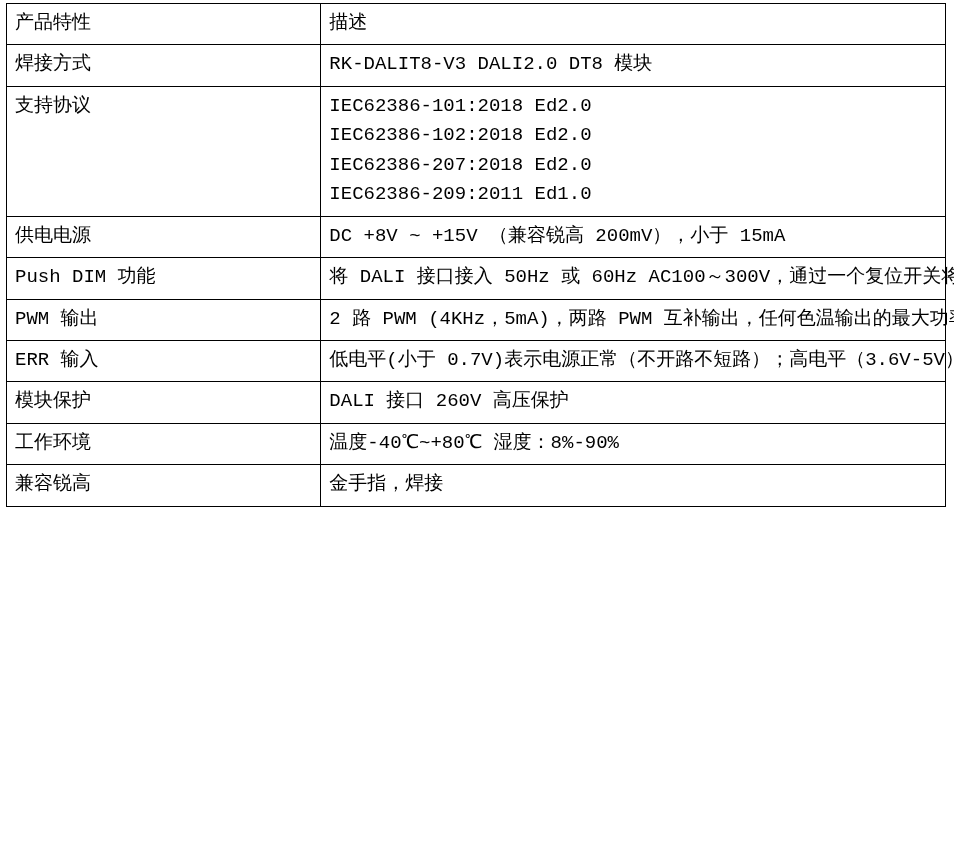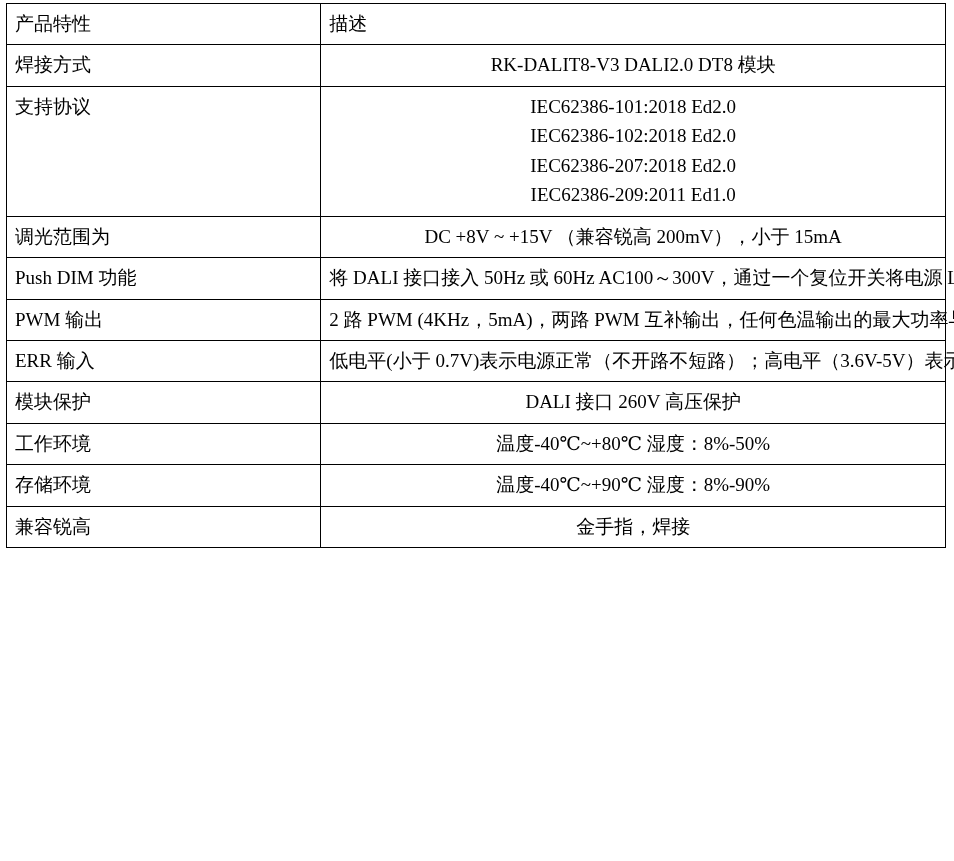--- a/index.html
+++ b/index.html
@@ -12,37 +12,37 @@
     height: 861px;
     font-family: "Liberation Serif", "DejaVu Serif", serif;
     color: #000000;
     overflow: hidden;
   }
   .spec-table {
     border-collapse: collapse;
     width: 940px;
     margin: 3px 0 0 6px;
     table-layout: fixed;
+    font-family: Liberation Mono, monospace;
   }
   .spec-table td {
     border: 1px solid #000000;
     vertical-align: top;
     padding: 5px 8px 6px 8px;
     font-size: 19px;
     line-height: 1.55;
   }
   .col-feature {
     width: 312px;
   }
   .col-desc {
     width: 620px;
   }
   .cell-lines > div {
     white-space: nowrap;
-    text-align: center;
   }
   .wrapline {
     white-space: normal;
     text-align: justify;
     text-justify: inter-ideograph;
   }
 </style>
 </head>
 <body>
 
@@ -69,21 +69,21 @@
         <td>
           <div class="cell-lines">
             <div>IEC62386-101:2018 Ed2.0</div>
             <div>IEC62386-102:2018 Ed2.0</div>
             <div>IEC62386-207:2018 Ed2.0</div>
             <div>IEC62386-209:2011 Ed1.0</div>
           </div>
         </td>
       </tr>
       <tr>
-        <td>调光范围为</td>
+        <td>供电电源</td>
         <td>
           <div class="cell-lines">
             <div>DC +8V ~ +15V  （兼容锐高 200mV），小于 15mA</div>
           </div>
         </td>
       </tr>
       <tr>
         <td>Push DIM 功能</td>
         <td>
           <div class="cell-lines">
@@ -112,29 +112,21 @@
         <td>
           <div class="cell-lines">
             <div>DALI 接口 260V 高压保护</div>
           </div>
         </td>
       </tr>
       <tr>
         <td>工作环境</td>
         <td>
           <div class="cell-lines">
-            <div>温度-40℃~+80℃ 湿度：8%-50%</div>
-          </div>
-        </td>
-      </tr>
-      <tr>
-        <td>存储环境</td>
-        <td>
-          <div class="cell-lines">
-            <div>温度-40℃~+90℃ 湿度：8%-90%</div>
+            <div>温度-40℃~+80℃ 湿度：8%-90%</div>
           </div>
         </td>
       </tr>
       <tr>
         <td>兼容锐高</td>
         <td>
           <div class="cell-lines">
             <div>金手指，焊接</div>
           </div>
         </td>

